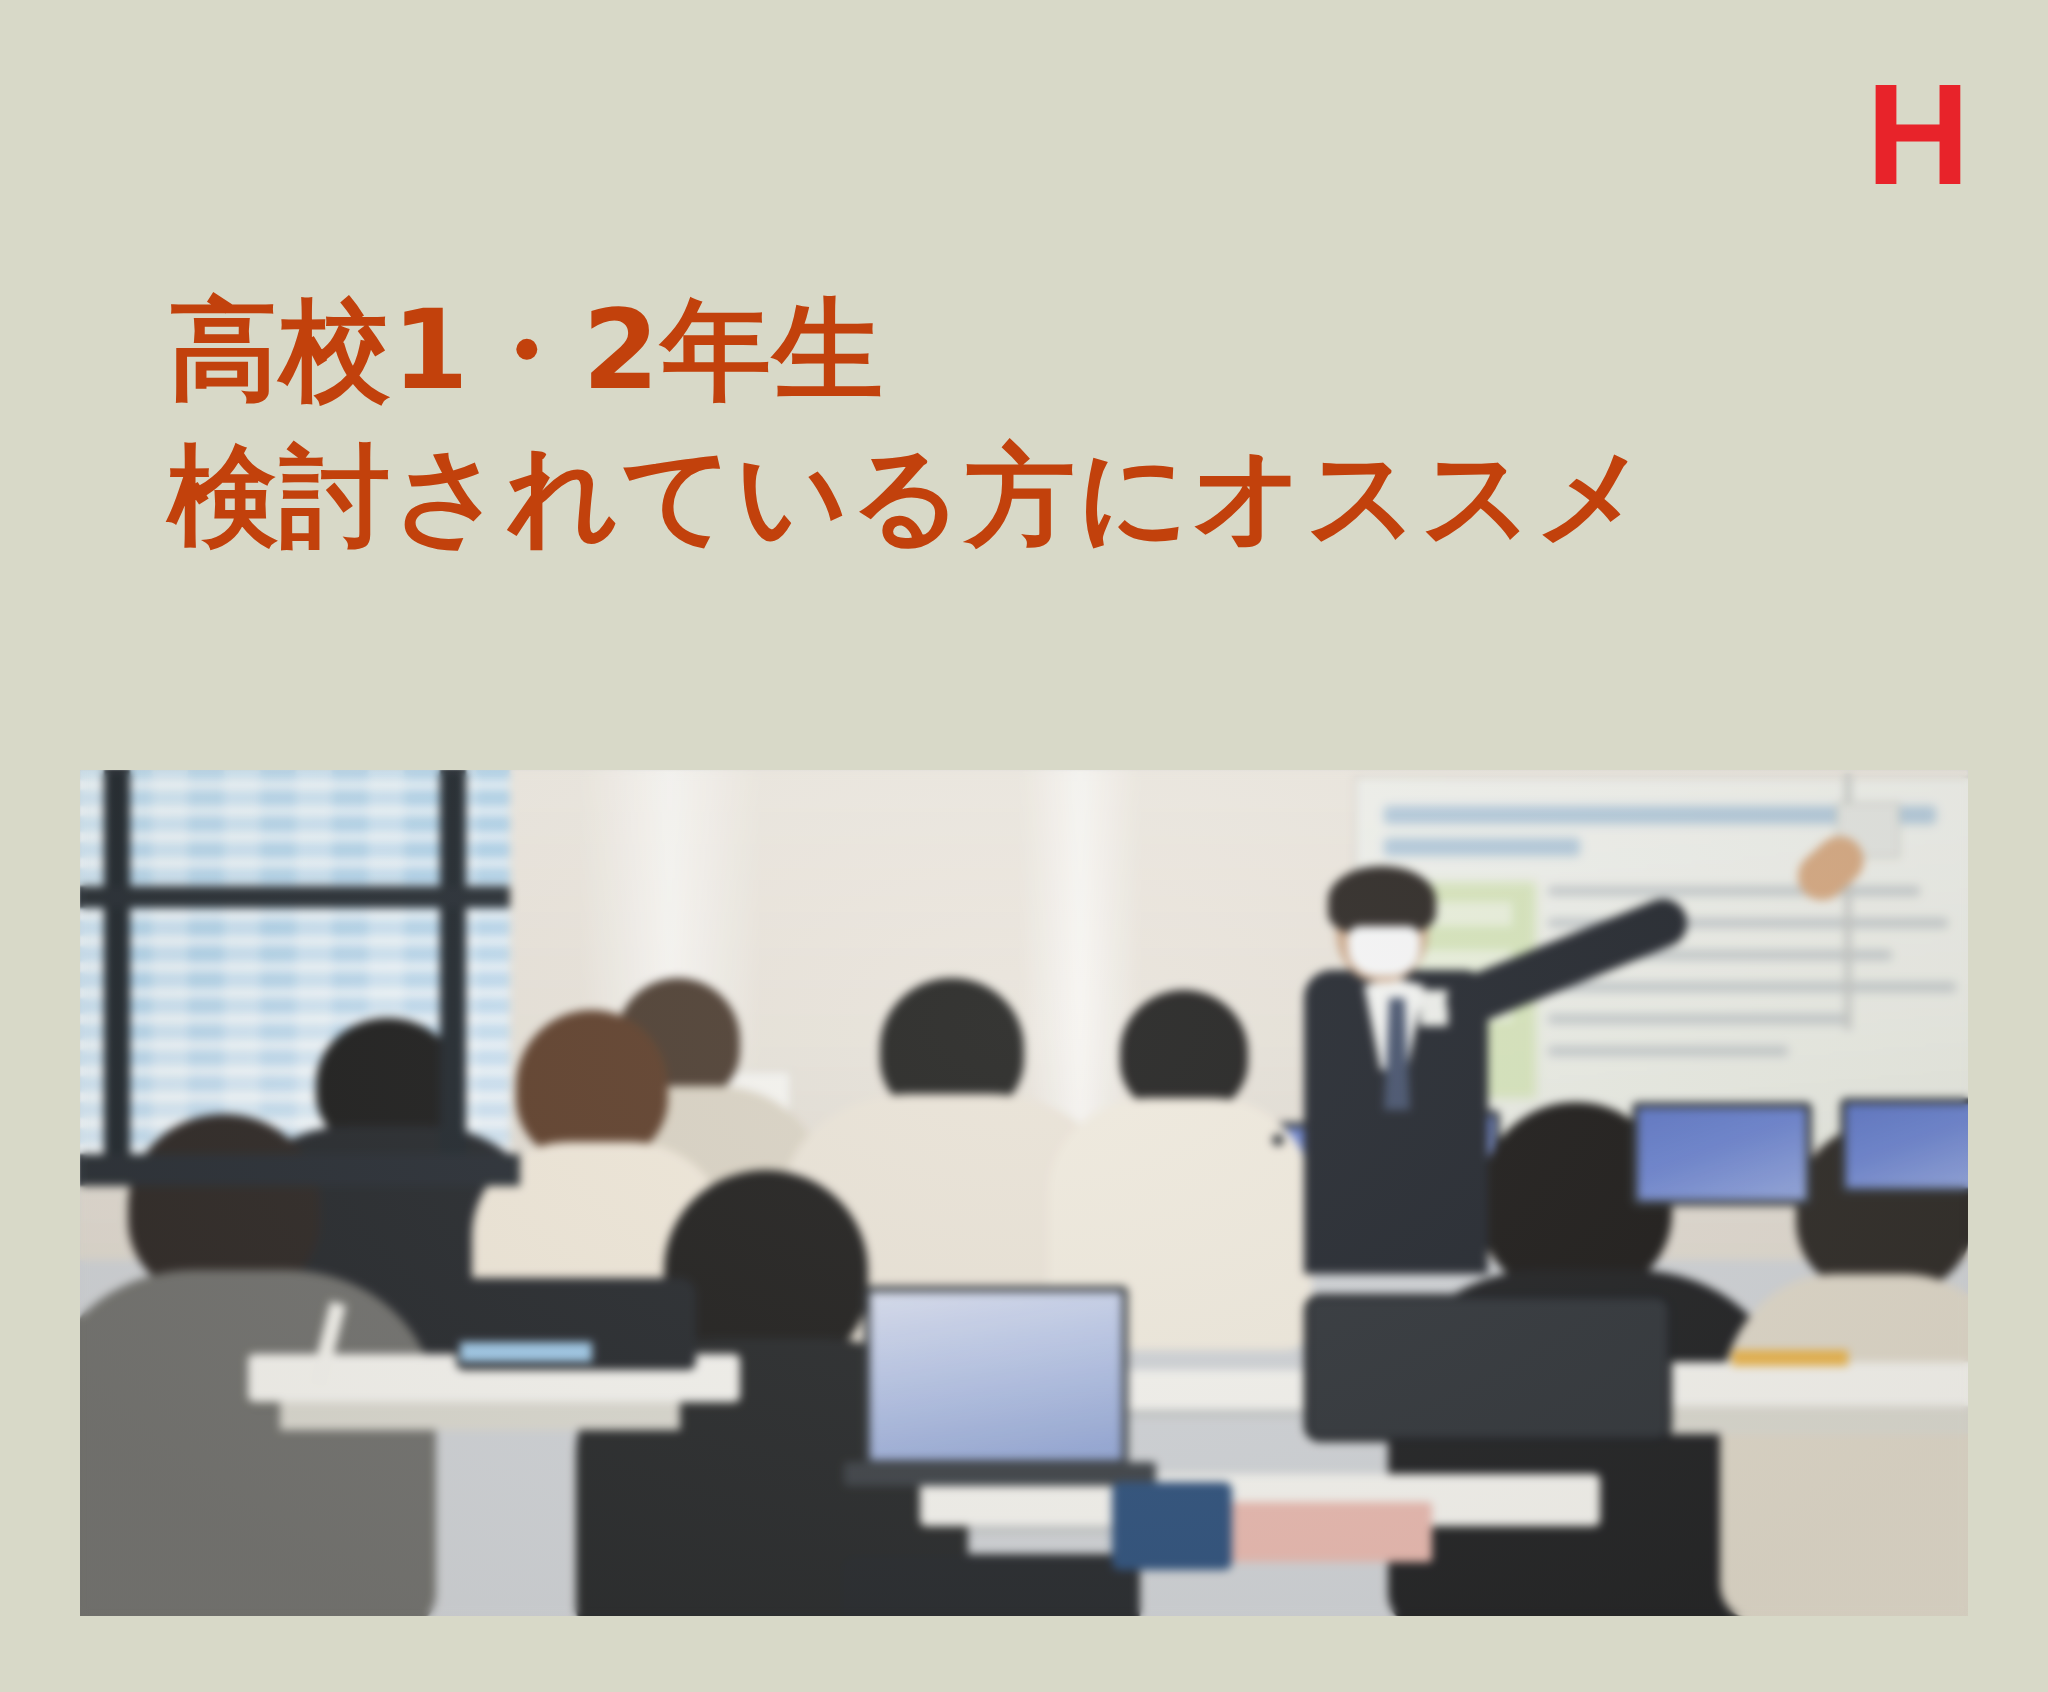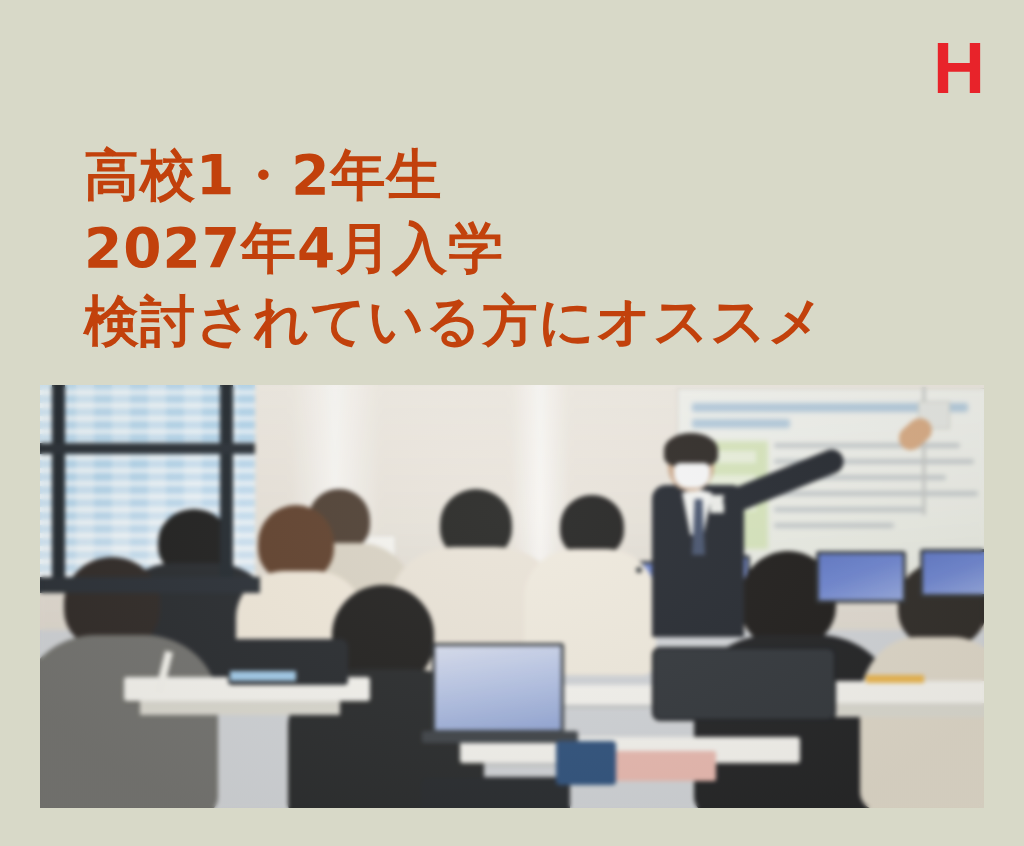--- a/index.html
+++ b/index.html
@@ -325,21 +325,20 @@
 <body>
 
 <div id="poster">
 
   <div class="logo">
     <span class="logo-h">H</span>
   </div>
 
   <div class="headline">
     <span class="hl-line">高校1・2年生</span>
-    <span class="hl-line">2027年4月入学</span>
     <span class="hl-line">検討されている方にオススメ</span>
   </div>
 
   <div class="photo">
     <div class="photo-inner">
 
       <div class="wall"></div>
       <div class="wall-col c1"></div>
       <div class="wall-col c2"></div>
 

